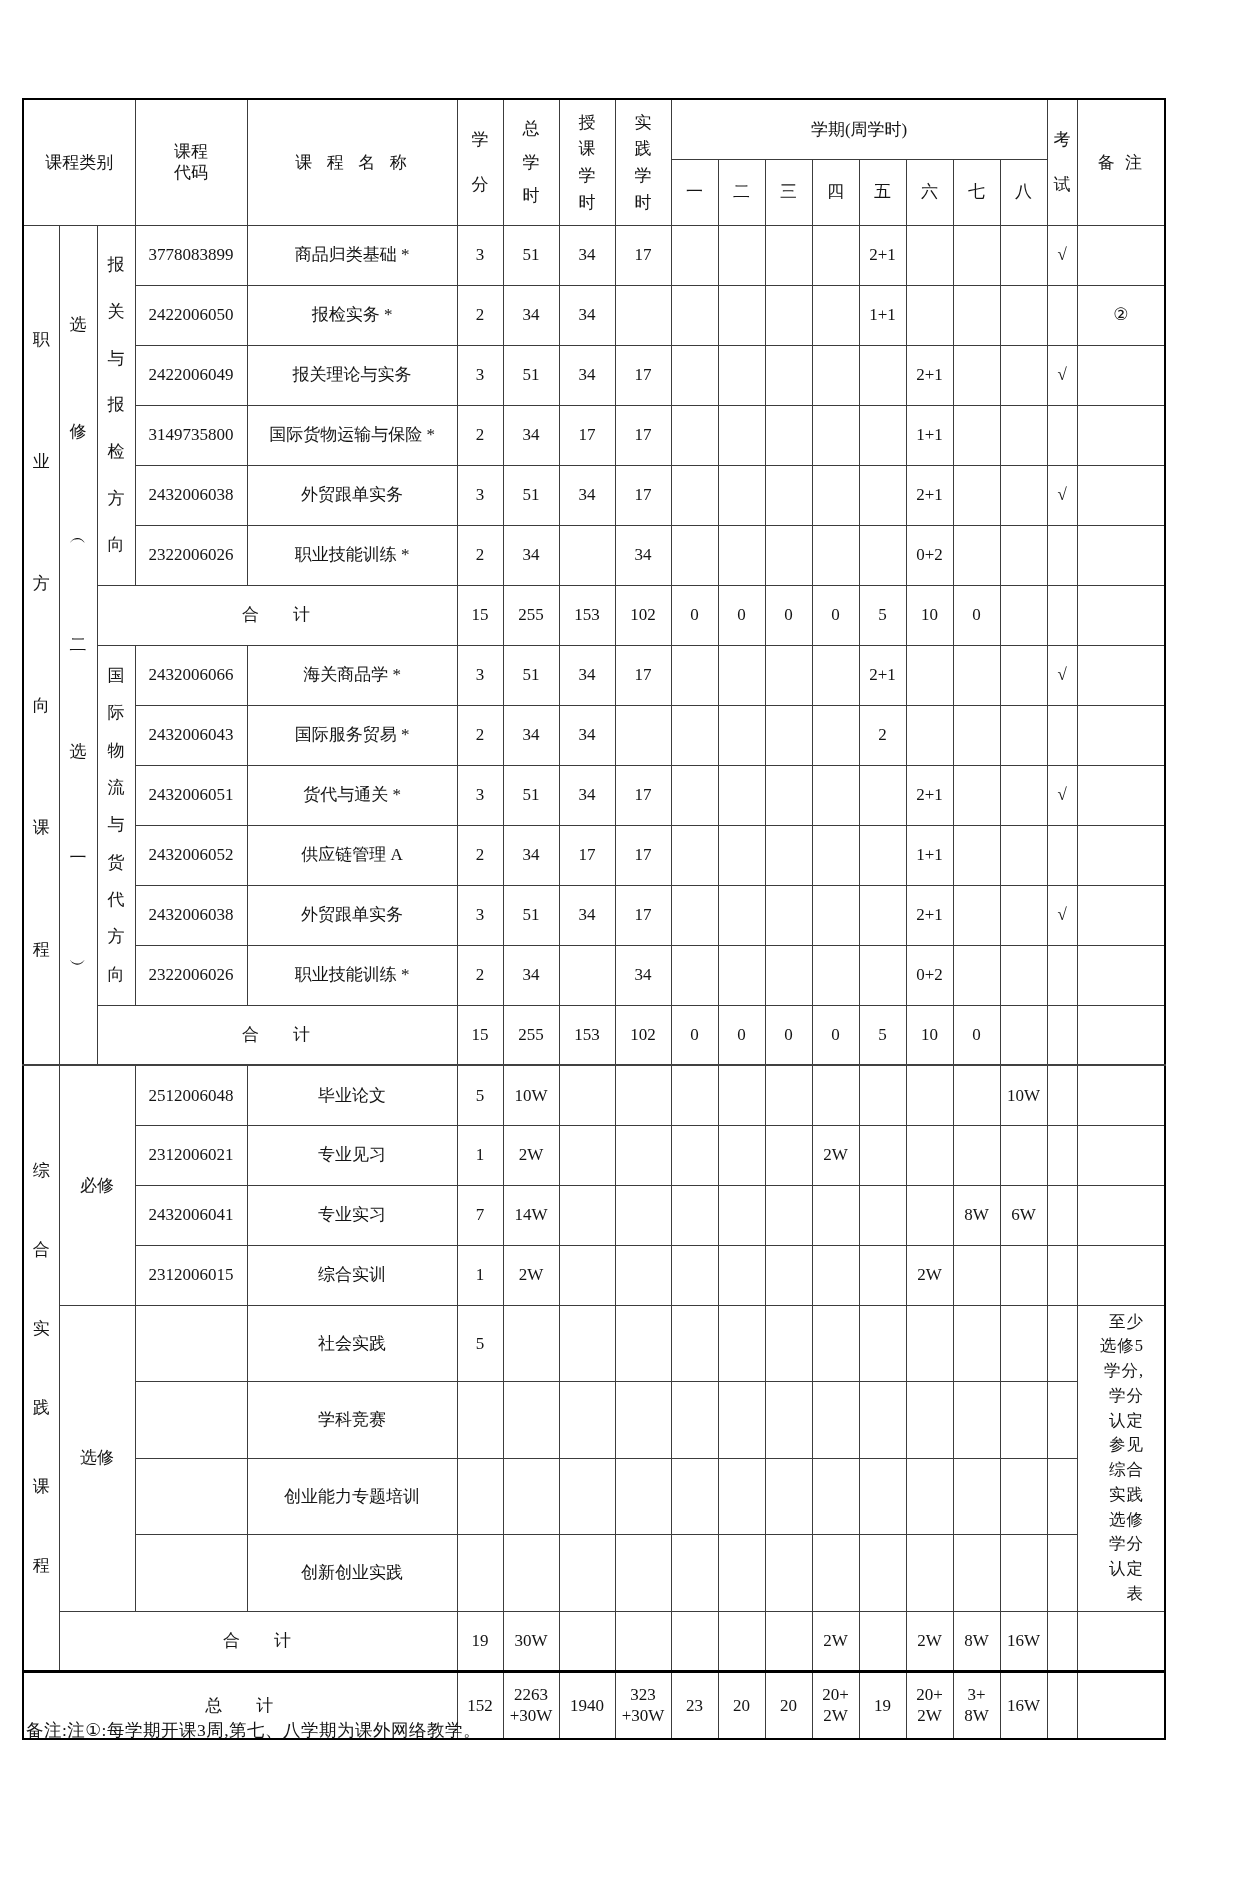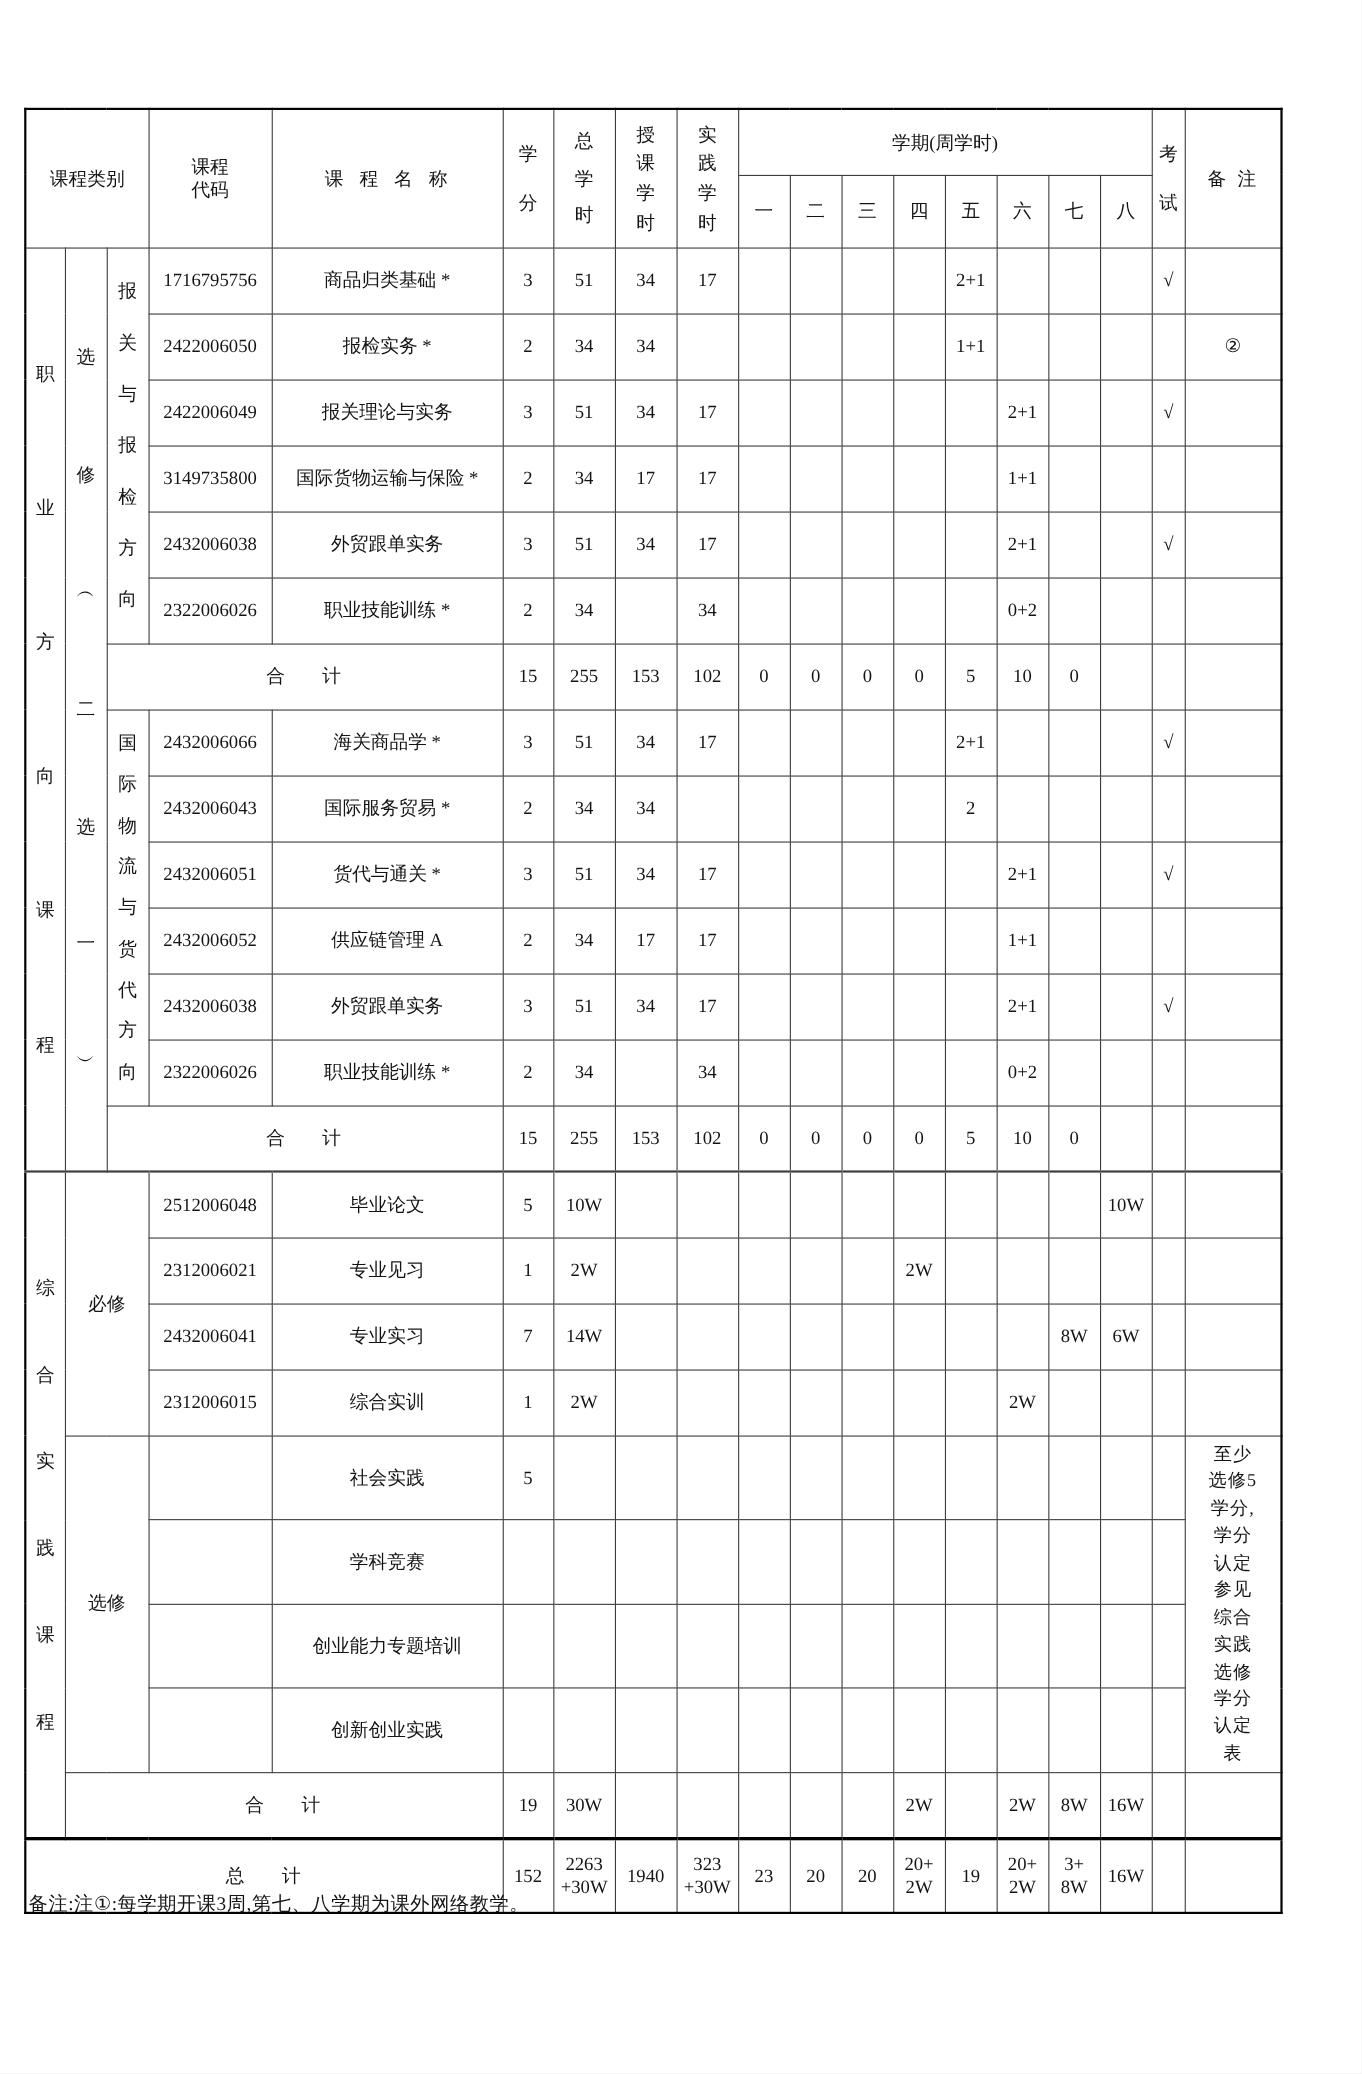--- a/index.html
+++ b/index.html
@@ -15,21 +15,21 @@
   tr.grand td{border-top:3px solid #000;}
   tr.secb td{border-top:2px solid #404040;}
   tr.secmid td{border-top:1.5px solid #000;}
   .vflex{display:flex;flex-direction:column;justify-content:space-evenly;align-items:center;margin:0 auto;}
   .vflex span{display:block;font-size:17px;}
   .narrow{width:2.4em;margin:12px auto;}
   .ls-lg{letter-spacing:0.85em;padding-left:0.85em;}
   .ls-md{letter-spacing:0.6em;padding-left:0.6em;font-family:Liberation Serif, serif;}
   .ls-xl{letter-spacing:2em;padding-left:2em;}
   .pre{white-space:pre-line;}
-  .remark-long{font-size:16.5px;text-align:center;padding:4px 20px;line-height:1.5;letter-spacing:1px;vertical-align:top;}
+  .remark-long{font-size:16.5px;text-align:right;padding:4px 20px;line-height:1.5;letter-spacing:1px;vertical-align:top;}
   .footnote{position:absolute;left:26px;top:1682px;font-size:17.5px;letter-spacing:0.5px;margin-top:36px;}
   .pagenum{position:absolute;left:0;top:1828px;width:100%;text-align:center;font-size:20px;}
 </style>
 </head>
 <body>
 
 <div class="page">
   <table class="curr" id="ctable">
     <colgroup>
       <col style="width:36px">
@@ -135,21 +135,21 @@
             <div class="vflex" style="height: 352px;">
               <span>报</span>
               <span>关</span>
               <span>与</span>
               <span>报</span>
               <span>检</span>
               <span>方</span>
               <span>向</span>
             </div>
           </td>
-          <td>1716795756</td>
+          <td>3778083899</td>
           <td>商品归类基础 *</td>
           <td>3</td>
           <td>51</td>
           <td>34</td>
           <td>17</td>
           <td class="pre"></td>
           <td class="pre"></td>
           <td class="pre"></td>
           <td class="pre"></td>
           <td class="pre">2+1</td>

